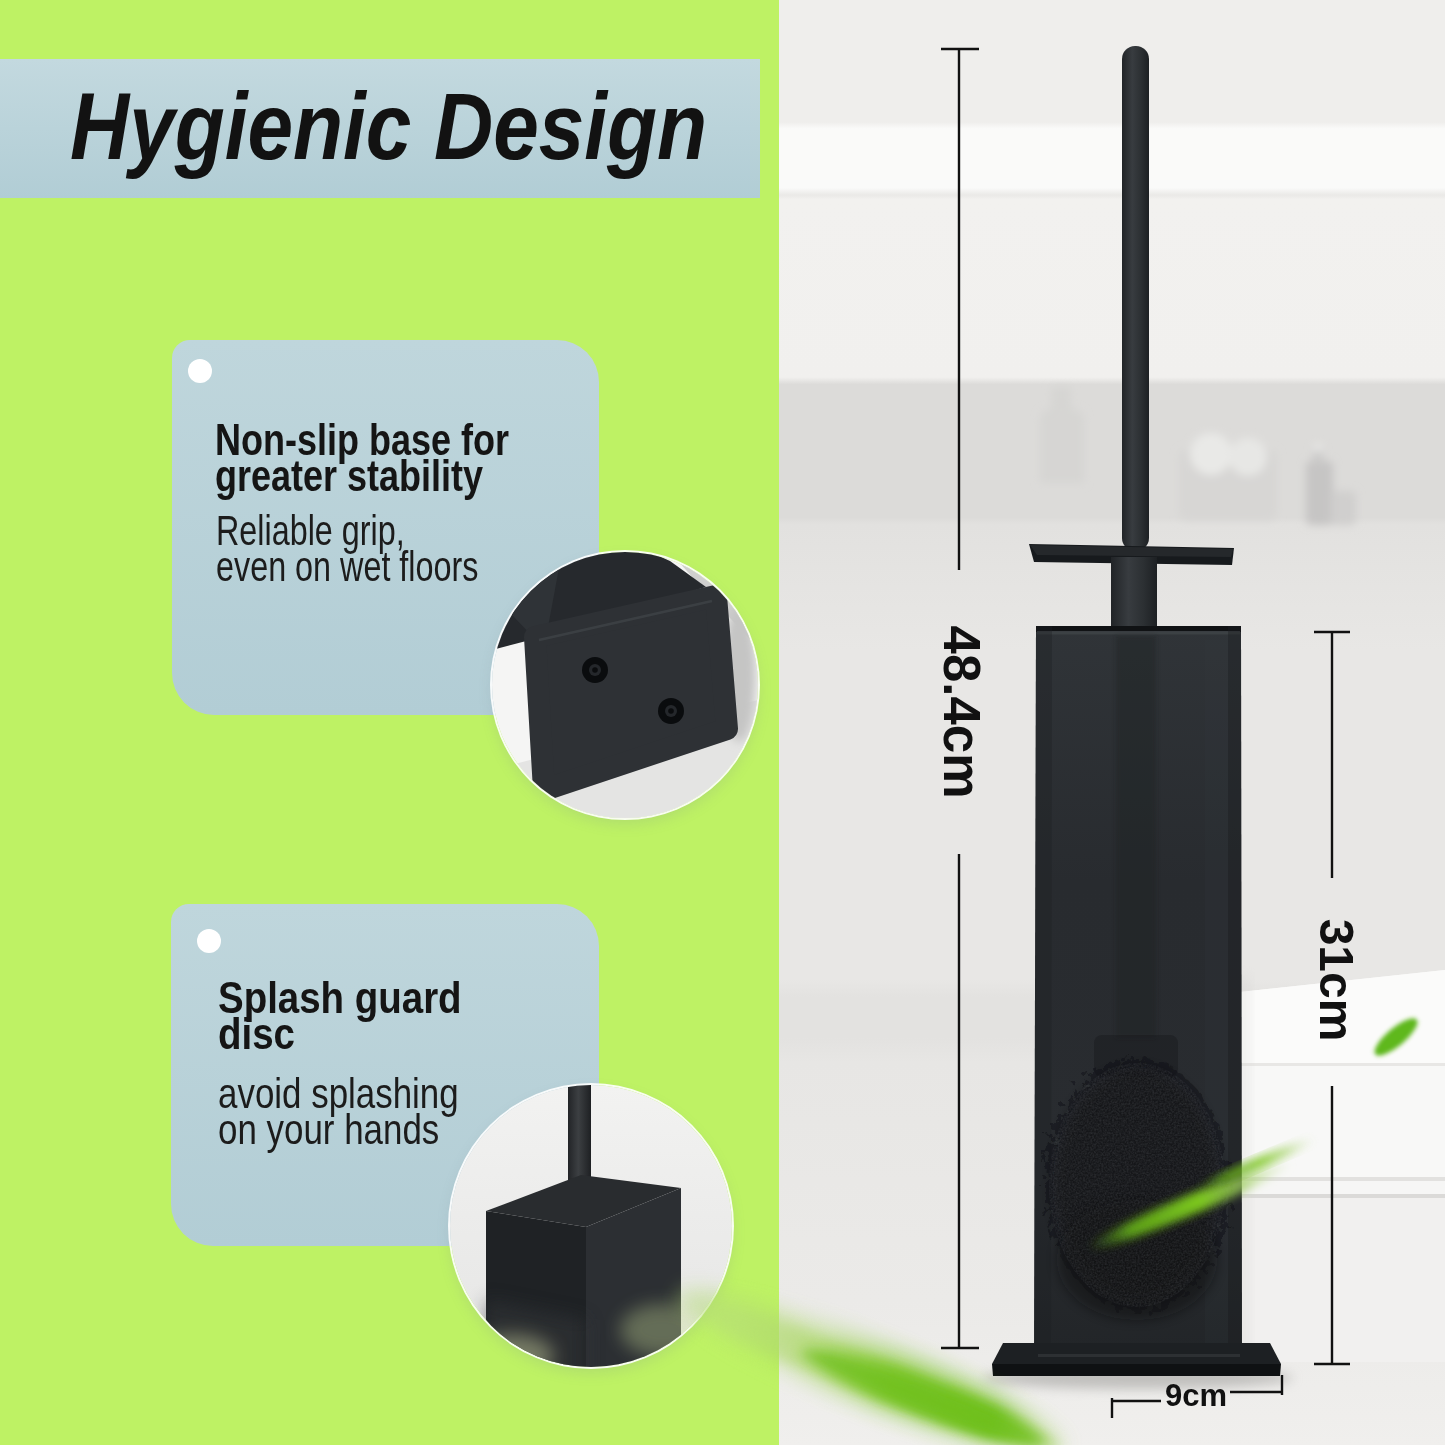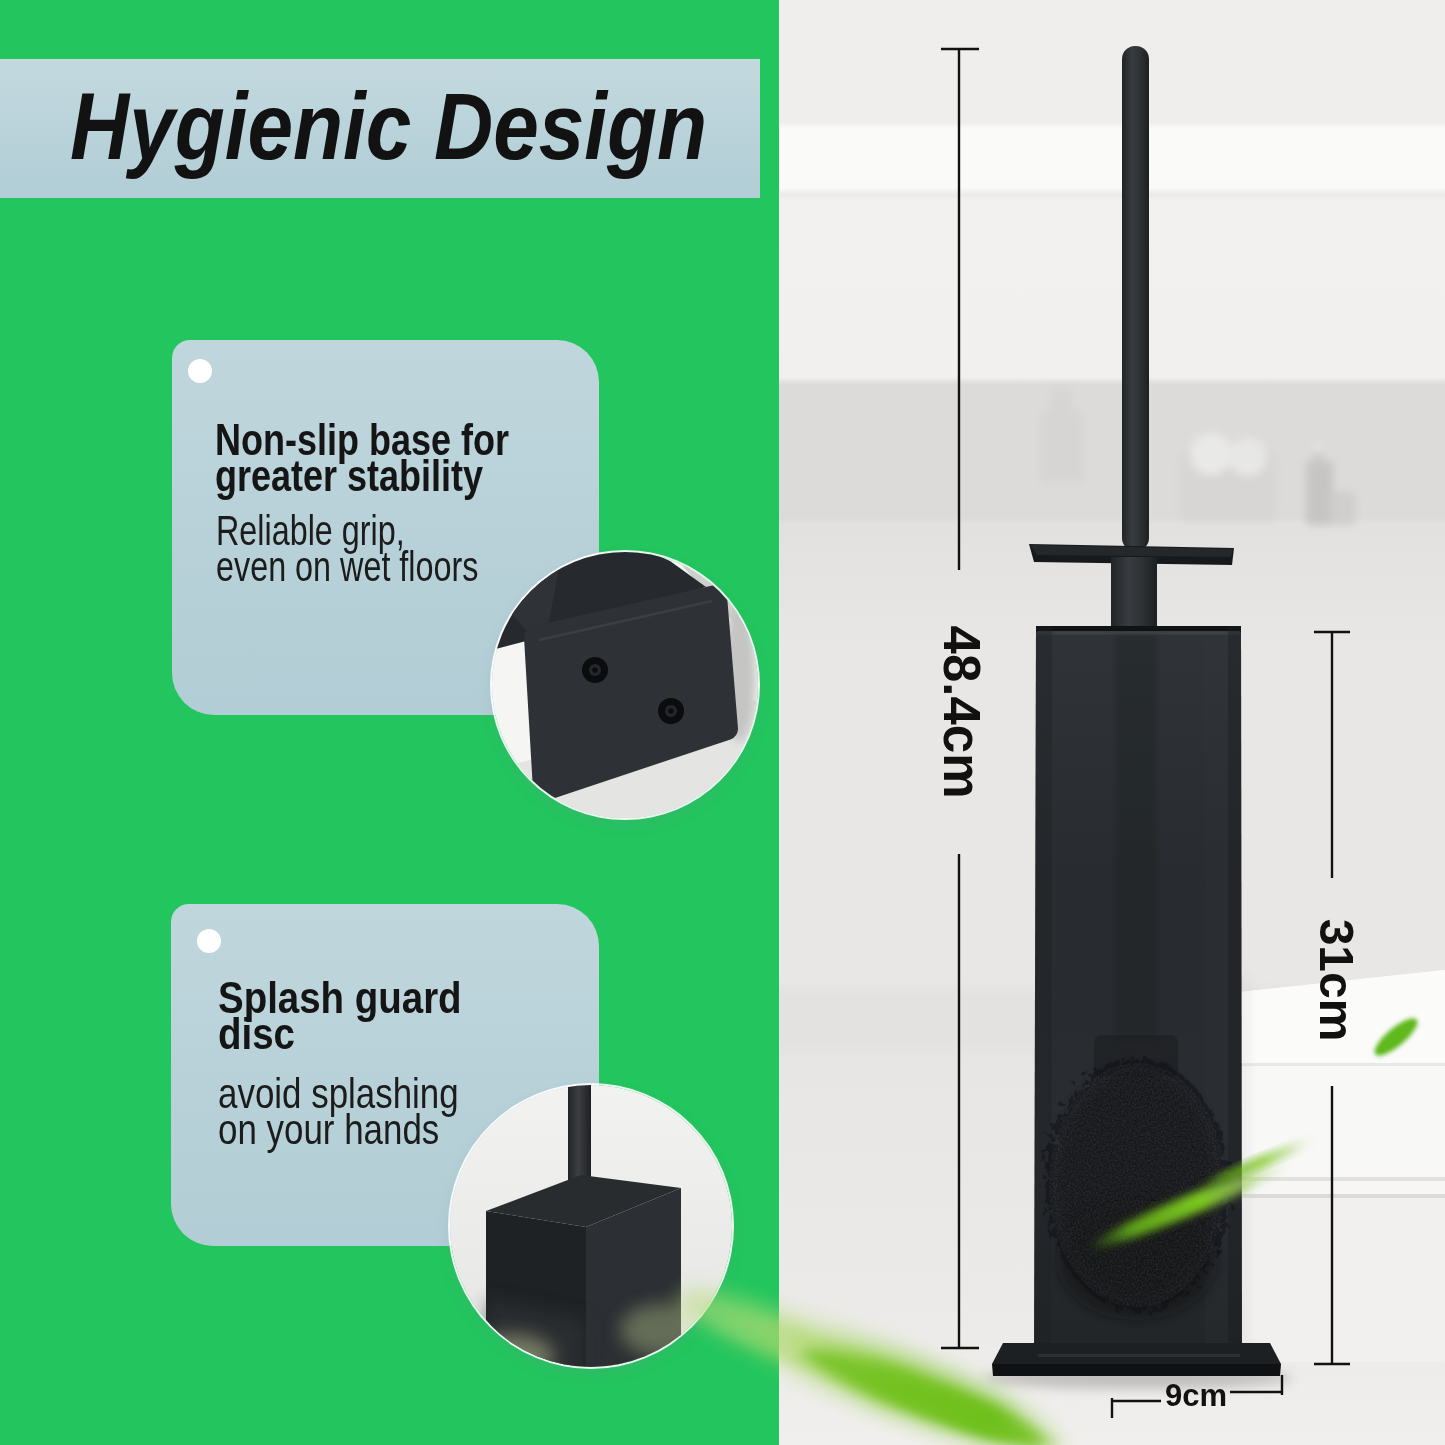--- a/index.html
+++ b/index.html
@@ -1,17 +1,17 @@
 <!DOCTYPE html>
 <html><head>
 <meta charset="utf-8">
 <style>
   html,body{margin:0;padding:0;}
   .page{position:relative;width:1445px;height:1445px;overflow:hidden;
-        background:#22c55e;font-family:"Liberation Sans", sans-serif;}
+        background:#bef264;font-family:"Liberation Sans", sans-serif;}
   .photo{position:absolute;left:779px;top:0;width:666px;height:1445px;
     background:linear-gradient(180deg,
       #efeeec 0%, #efeeec 8.45%,
       #fafaf9 8.9%, #fafaf9 13.0%,
       #eae9e7 13.5%, #f2f1ef 13.8%,
       #f1f0ee 26.1%,
       #dcdbd9 26.6%, #dcdbd9 35.8%,
       #e2e1df 36.3%,
       #e8e7e5 45%, #e8e7e5 67.8%,
       #e3e2e0 69%, #e3e2e0 71.8%,

